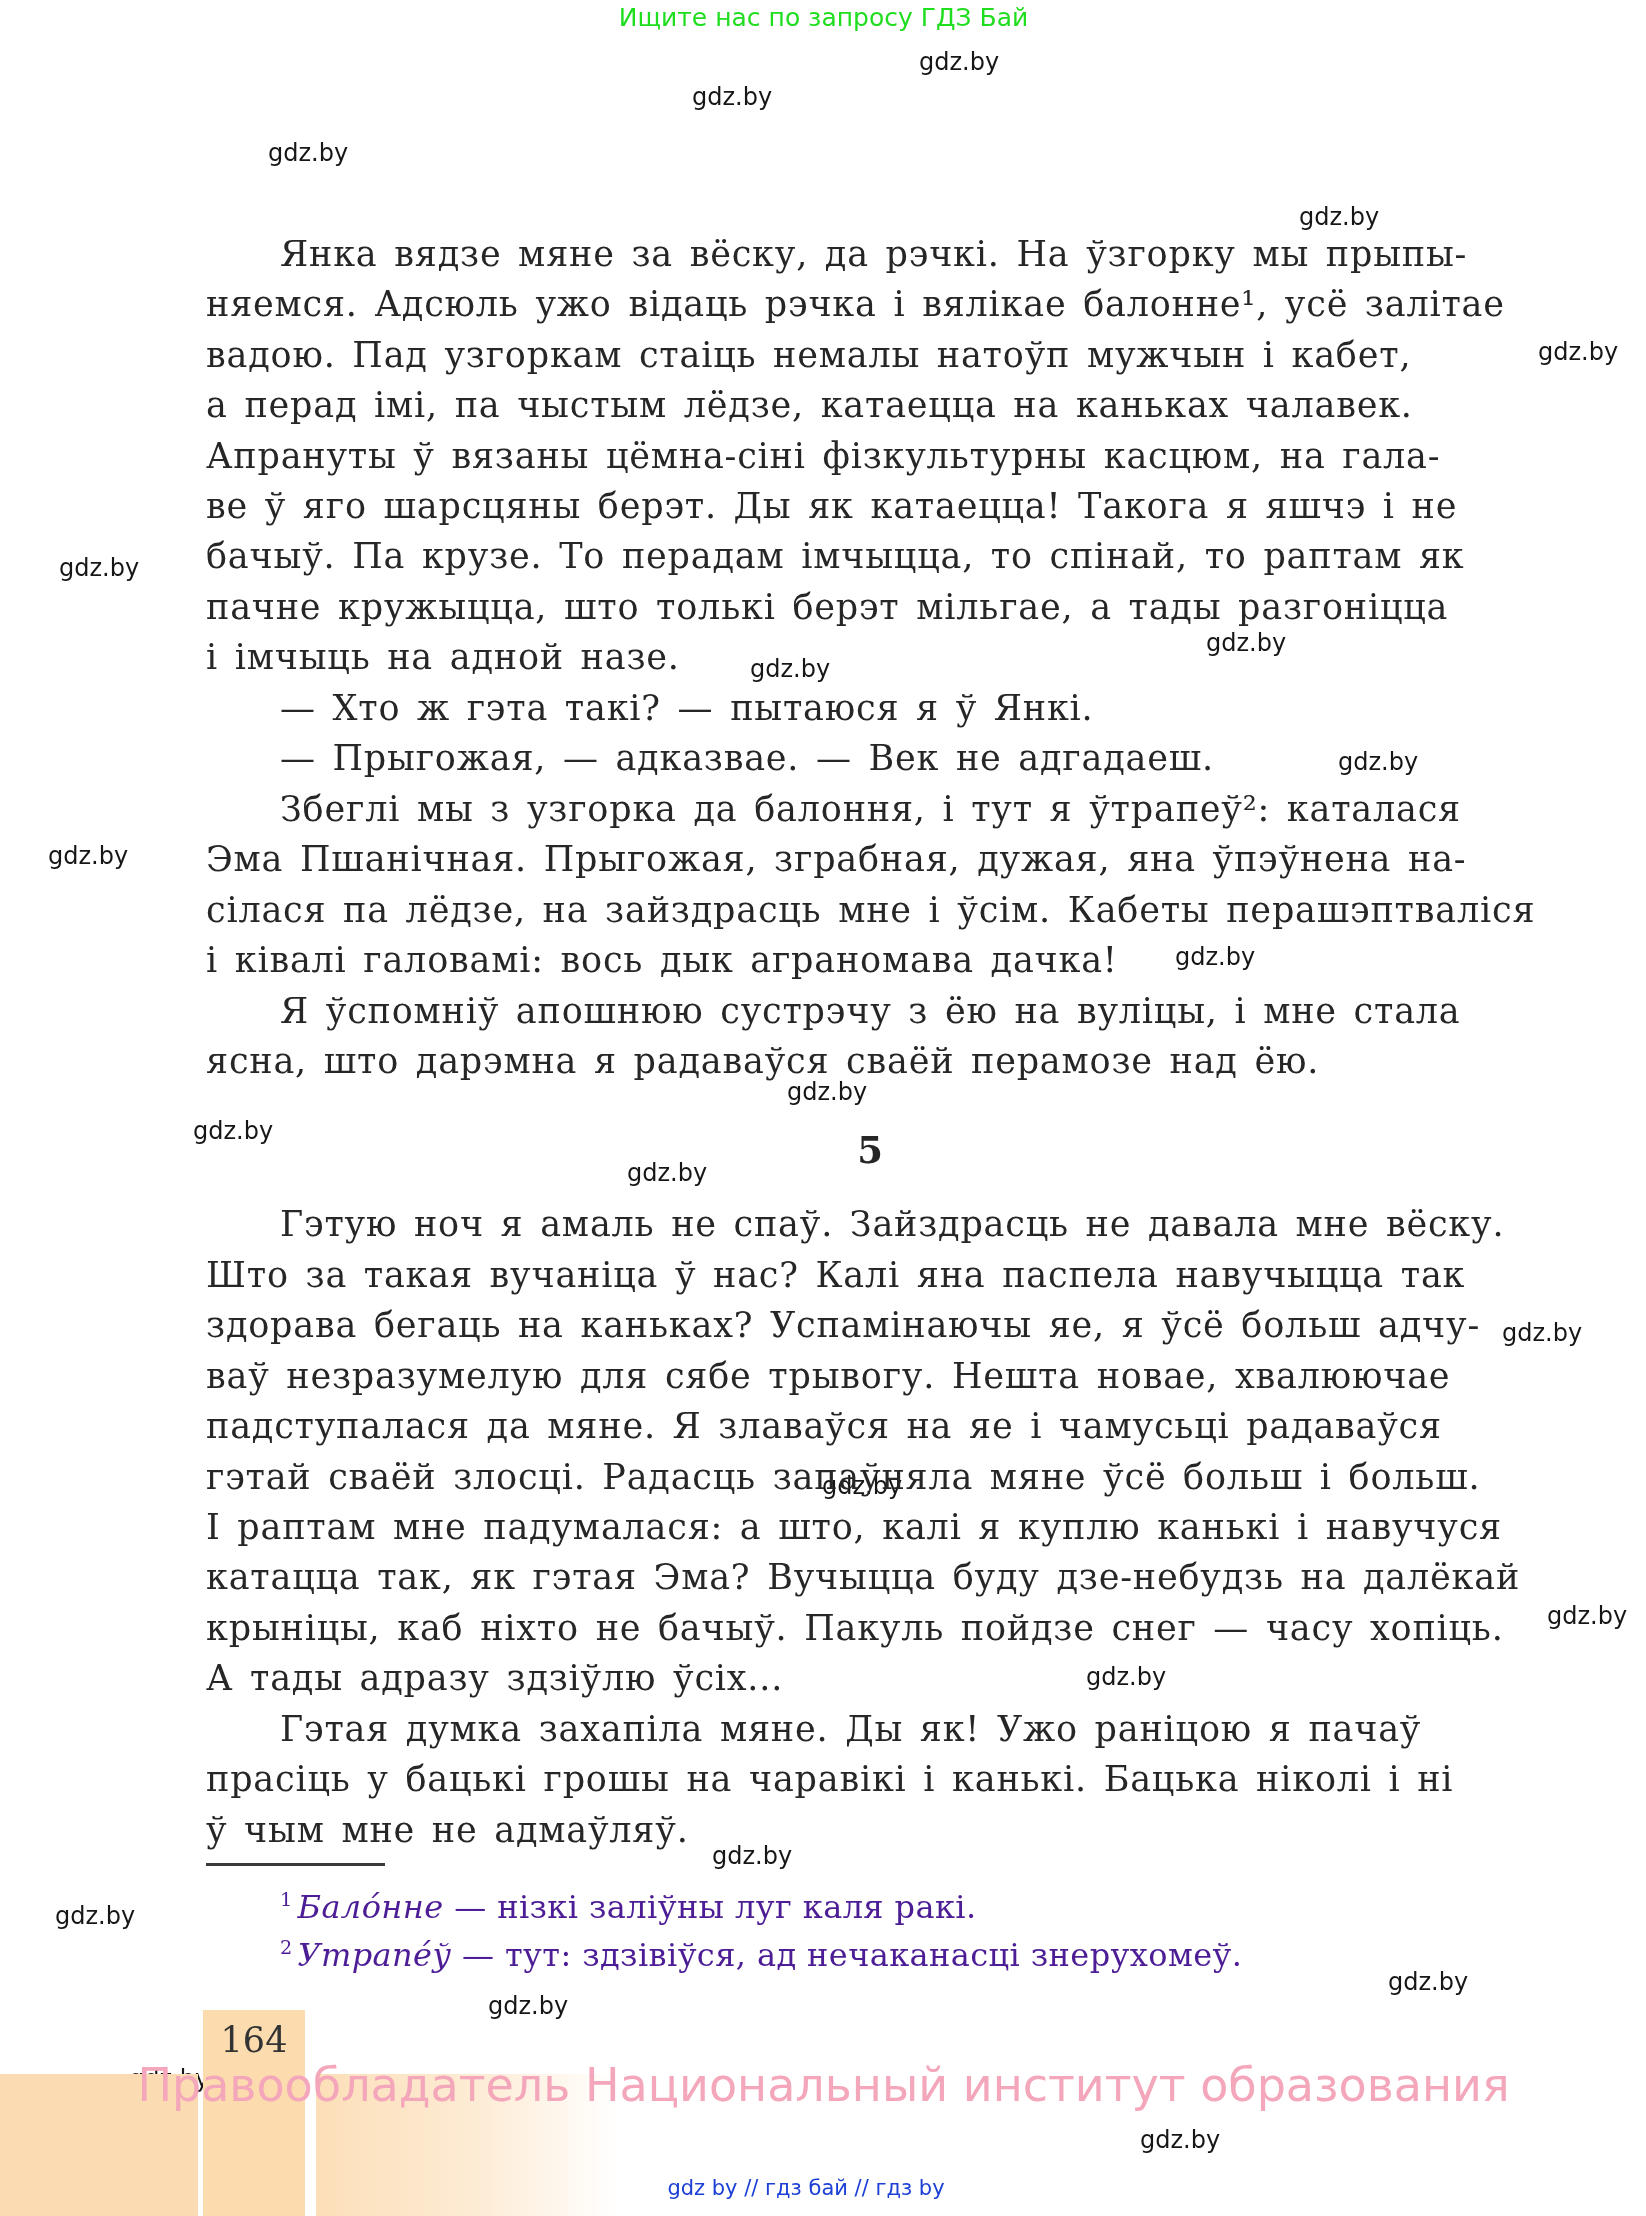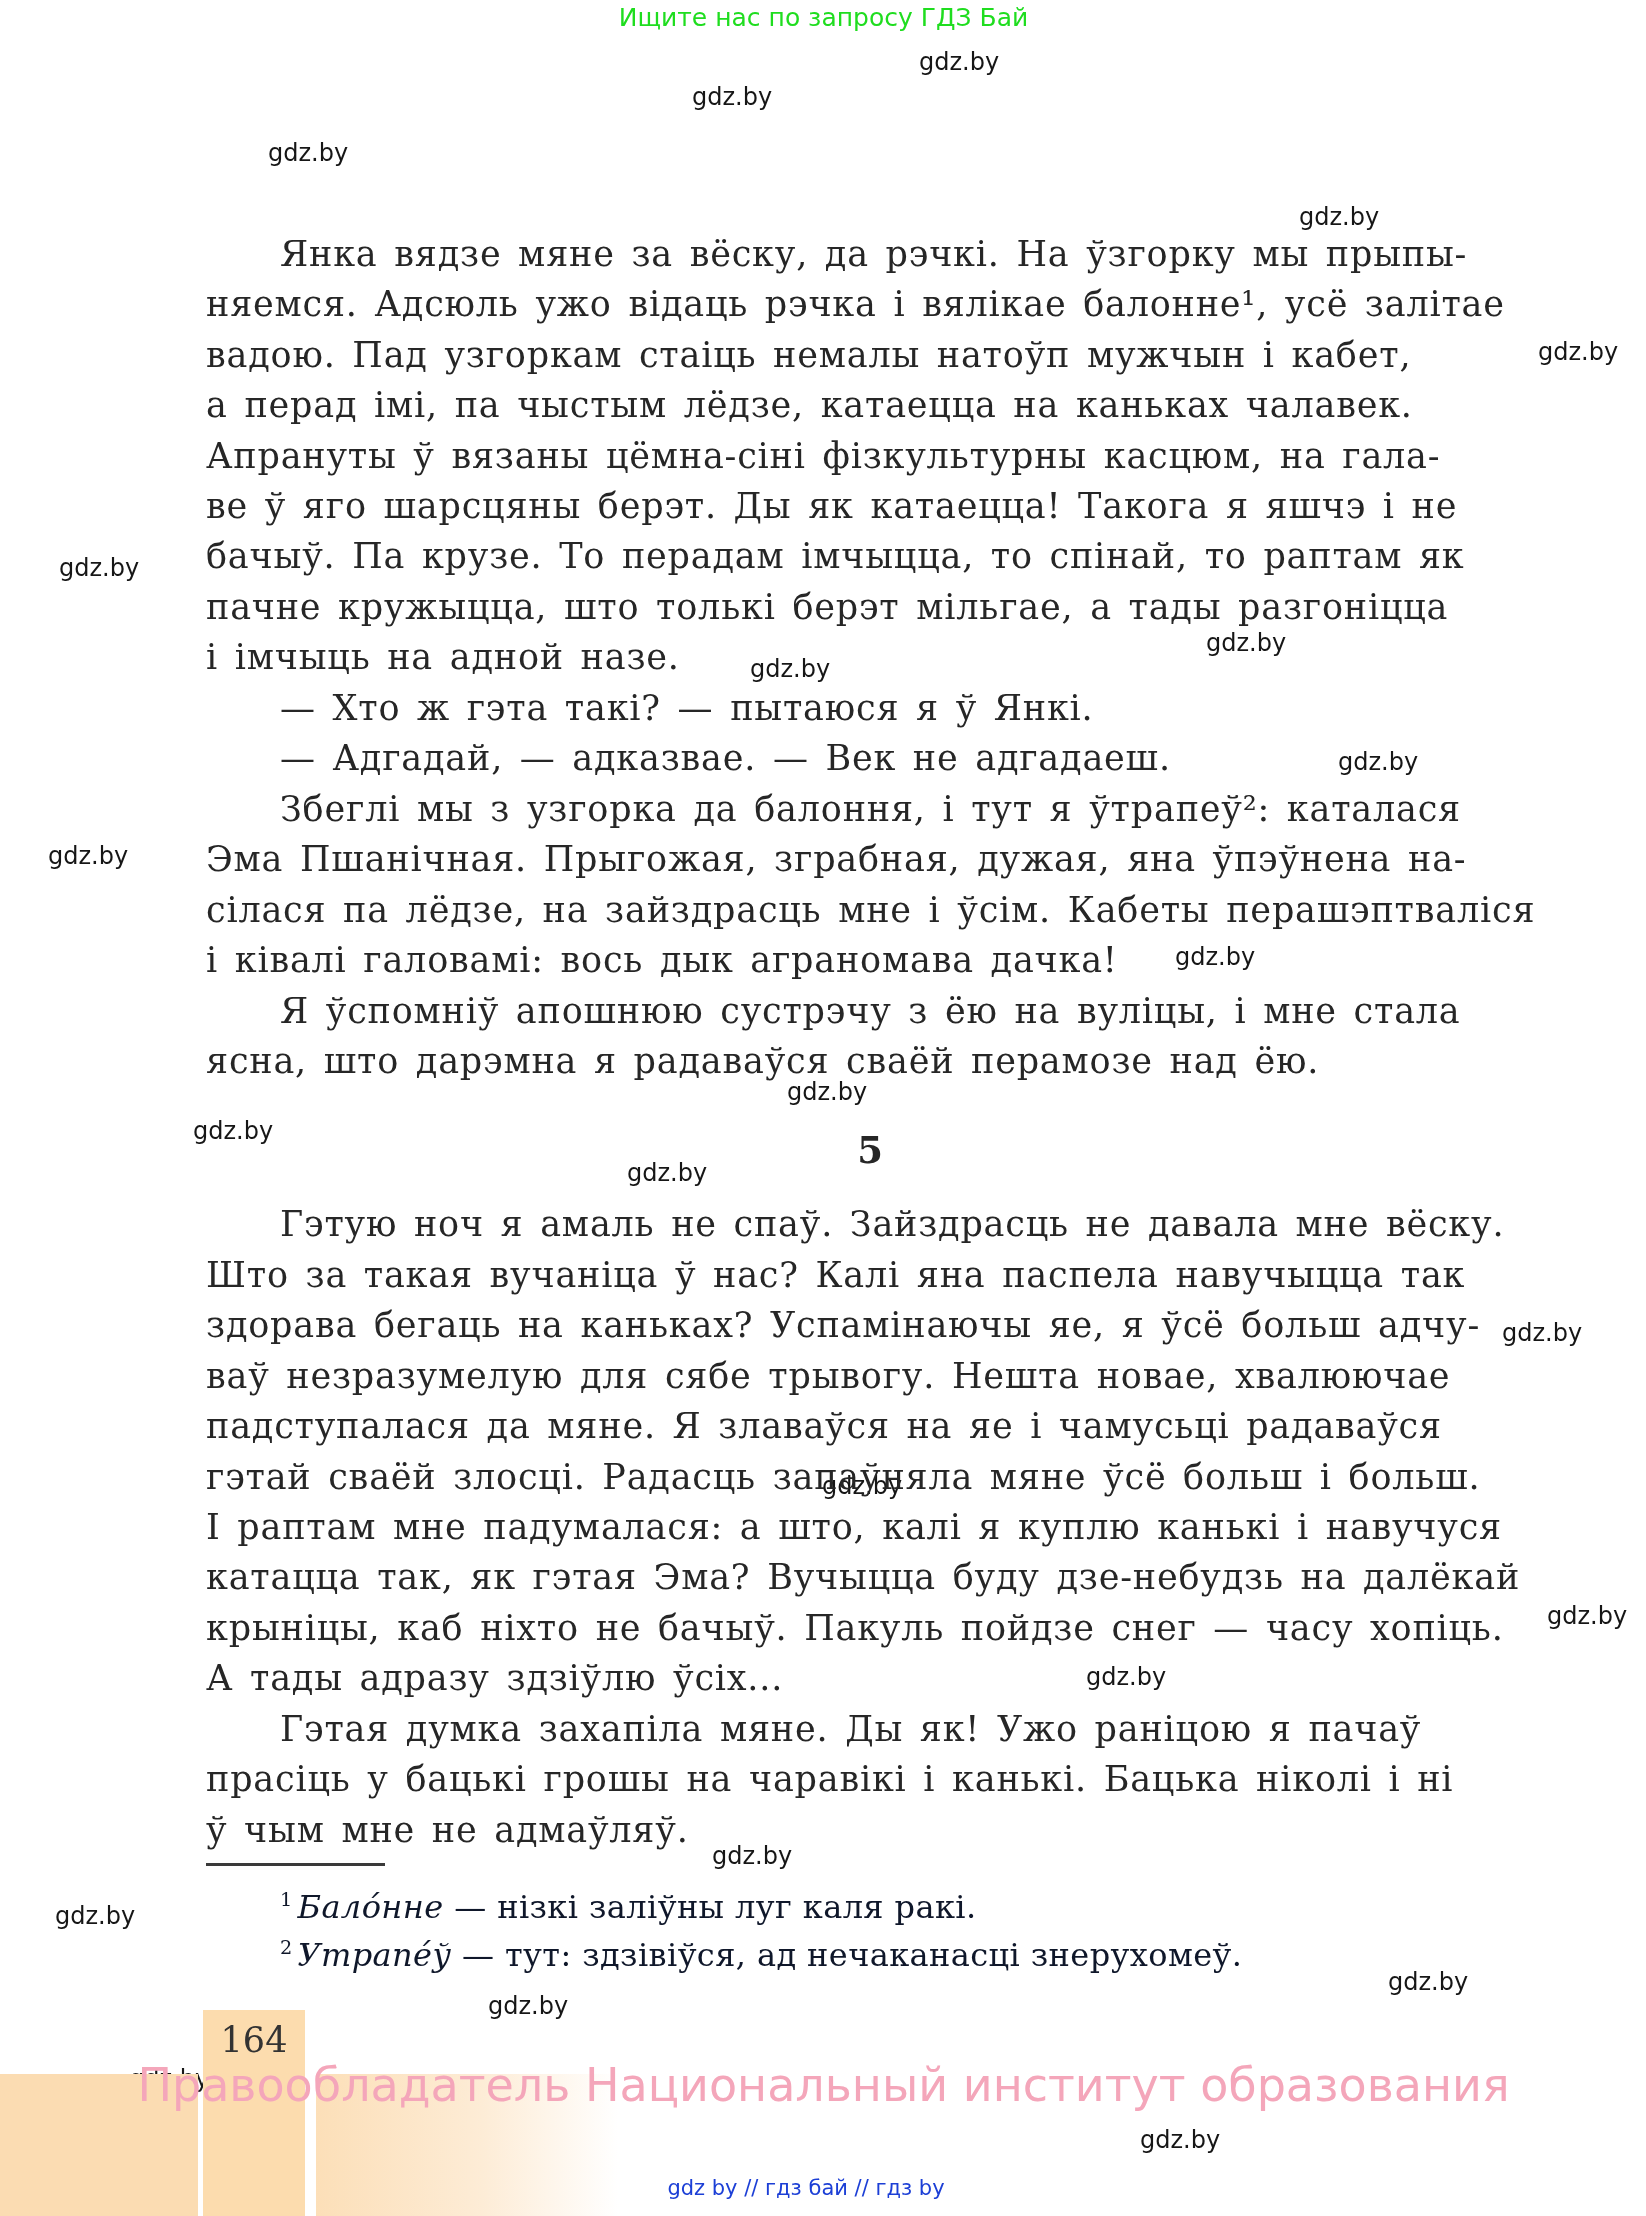--- a/index.html
+++ b/index.html
@@ -28,21 +28,21 @@
   .section-number{
     position:absolute;left:870px;transform:translateX(-50%);
     font-size:37px;font-weight:bold;color:#262626;
   }
   .footnote-rule{
     position:absolute;left:206px;top:1863px;width:179px;height:3.2px;
     background:#3a3a3a;
   }
   .footnote{
     position:absolute;left:280px;white-space:nowrap;
-    font-size:32px;color:#0f172a;letter-spacing:0.4px;
+    font-size:32px;color:#4c1d95;letter-spacing:0.4px;
   }
   .fn-1{top:1888px;}
   .fn-2{top:1936px;}
   .fn-sup{vertical-align:super;font-size:19.3px;margin-right:4.8px;}
   .fn-term{font-style:italic;}
   .deco{position:absolute;}
   .deco-left{left:0;top:2074px;width:198px;height:143px;background:#fbdcb2;}
   .deco-page{left:203px;top:2010px;width:102px;height:206px;background:#fcdcae;}
   .deco-wide{left:316px;top:2074px;width:302px;height:143px;
     background:linear-gradient(to right,#fcdfb8 0%,#fdecd6 55%,#ffffff 100%);}
@@ -99,21 +99,21 @@
       <div class="line" style="left: 280px; top: 234px;">Янка вядзе мяне за вёску, да рэчкі. На ўзгорку мы прыпы-</div>
       <div class="line" style="left: 206px; top: 284px;">няемся. Адсюль ужо відаць рэчка і вялікае балонне¹, усё залітае</div>
       <div class="line" style="left: 206px; top: 335px;">вадою. Пад узгоркам стаіць немалы натоўп мужчын і кабет,</div>
       <div class="line" style="left: 206px; top: 385px;">а перад імі, па чыстым лёдзе, катаецца на каньках чалавек.</div>
       <div class="line" style="left: 206px; top: 436px;">Апрануты ў вязаны цёмна-сіні фізкультурны касцюм, на гала-</div>
       <div class="line" style="left: 206px; top: 486px;">ве ў яго шарсцяны берэт. Ды як катаецца! Такога я яшчэ і не</div>
       <div class="line" style="left: 206px; top: 536px;">бачыў. Па крузе. То перадам імчыцца, то спінай, то раптам як</div>
       <div class="line" style="left: 206px; top: 587px;">пачне кружыцца, што толькі берэт мільгае, а тады разгоніцца</div>
       <div class="line" style="left: 206px; top: 637px;">і імчыць на адной назе.</div>
       <div class="line" style="left: 280px; top: 688px;">— Хто ж гэта такі? — пытаюся я ў Янкі.</div>
-      <div class="line" style="left: 280px; top: 738px;">— Адгадай, — адказвае. — Век не адгадаеш.</div>
+      <div class="line" style="left: 280px; top: 738px;">— Прыгожая, — адказвае. — Век не адгадаеш.</div>
       <div class="line" style="left: 280px; top: 789px;">Збеглі мы з узгорка да балоння, і тут я ўтрапеў²: каталася</div>
       <div class="line" style="left: 206px; top: 839px;">Эма Пшанічная. Прыгожая, зграбная, дужая, яна ўпэўнена на-</div>
       <div class="line" style="left: 206px; top: 890px;">сілася па лёдзе, на зайздрасць мне і ўсім. Кабеты перашэптваліся</div>
       <div class="line" style="left: 206px; top: 940px;">і ківалі галовамі: вось дык аграномава дачка!</div>
       <div class="line" style="left: 280px; top: 991px;">Я ўспомніў апошнюю сустрэчу з ёю на вуліцы, і мне стала</div>
       <div class="line" style="left: 206px; top: 1041px;">ясна, што дарэмна я радаваўся сваёй перамозе над ёю.</div>
       <div class="section-number" style="top: 1128px;">5</div>
       <div class="line" style="left: 280px; top: 1204px;">Гэтую ноч я амаль не спаў. Зайздрасць не давала мне вёску.</div>
       <div class="line" style="left: 206px; top: 1255px;">Што за такая вучаніца ў нас? Калі яна паспела навучыцца так</div>
       <div class="line" style="left: 206px; top: 1305px;">здорава бегаць на каньках? Успамінаючы яе, я ўсё больш адчу-</div>

